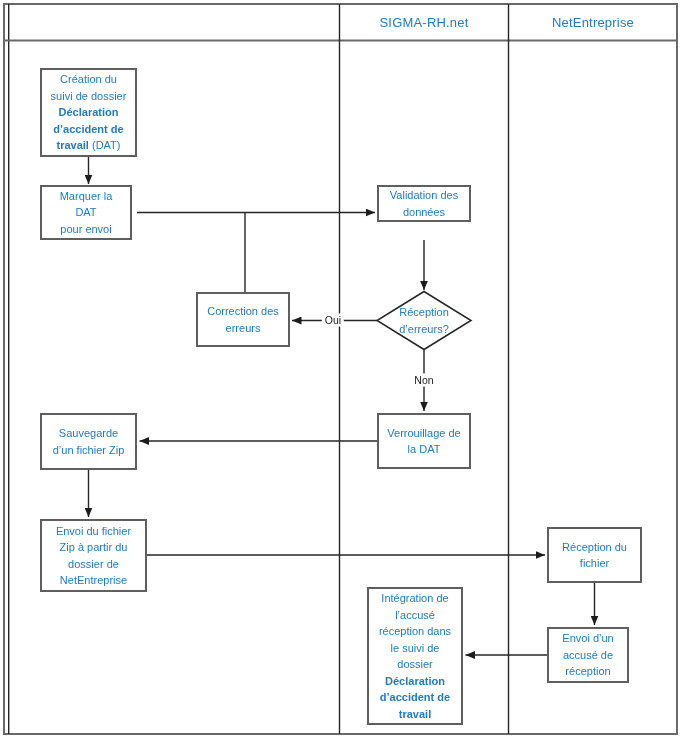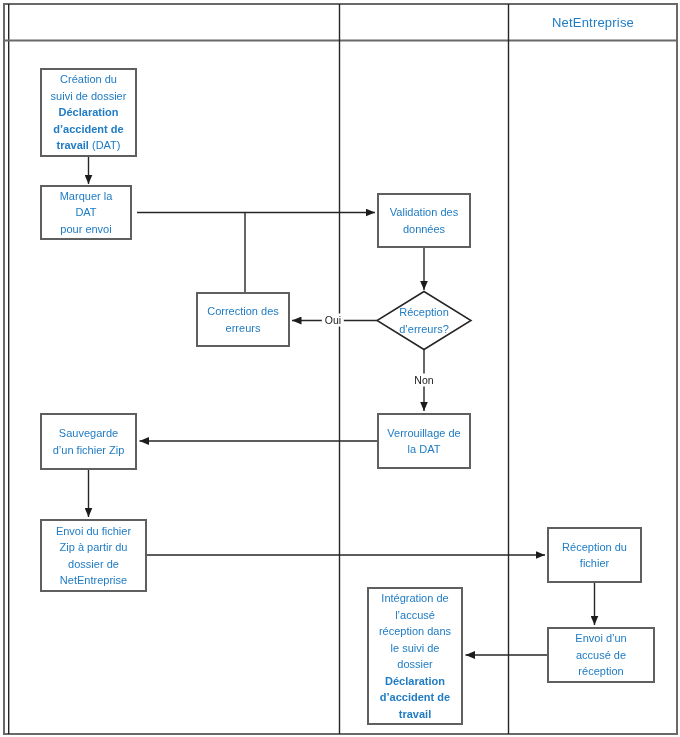--- a/index.html
+++ b/index.html
@@ -61,36 +61,39 @@
     <path class="conn" d="M424 349.5 V411" marker-end="url(#arr)"></path>
     <path class="conn" d="M377 441 H139.5" marker-end="url(#arr)"></path>
     <path class="conn" d="M88.5 470 V517" marker-end="url(#arr)"></path>
     <path class="conn" d="M137 555 H545" marker-end="url(#arr)"></path>
     <path class="conn" d="M594.5 583 V625" marker-end="url(#arr)"></path>
     <path class="conn" d="M547 655 H465.5" marker-end="url(#arr)"></path>
 
     <polygon class="diamond" points="424,291.5 471,320.5 424,349.5 377,320.5"></polygon>
   </svg>
 
+  <div class="lane-header" style="left:340px;width:168px;">
+    <span>SIGMA-RH.net</span>
+  </div>
   <div class="lane-header" style="left:509px;width:168px;">
     <span>NetEntreprise</span>
   </div>
 
   <div class="node" style="left:40px;top:68px;width:97px;height:89px;">
       <div class="ln"><span>Création du</span></div>
       <div class="ln"><span>suivi de dossier</span></div>
       <div class="ln"><span class="b">Déclaration</span></div>
       <div class="ln"><span class="b">d’accident de</span></div>
       <div class="ln"><span class="b">travail</span><span> (DAT)</span></div>
     </div>
   <div class="node" style="left:40px;top:185px;width:92px;height:55px;">
       <div class="ln"><span>Marquer la DAT</span></div>
       <div class="ln"><span>pour envoi</span></div>
     </div>
-  <div class="node" style="left:377px;top:193px;width:94px;height:55px;text-align:right;">
+  <div class="node" style="left:377px;top:185px;width:94px;height:37px;text-align:right;">
       <div class="ln"><span>Validation des</span></div>
       <div class="ln"><span>données</span></div>
     </div>
   <div class="node" style="left:196px;top:292px;width:94px;height:55px;">
       <div class="ln"><span>Correction des</span></div>
       <div class="ln"><span>erreurs</span></div>
     </div>
   <div class="node no-box" style="left:379px;top:297px;width:90px;height:47px;">
       <div class="ln"><span>Réception</span></div>
       <div class="ln"><span>d’erreurs?</span></div>
@@ -106,21 +109,21 @@
   <div class="node" style="left:40px;top:519px;width:107px;height:73px;">
       <div class="ln"><span>Envoi du fichier</span></div>
       <div class="ln"><span>Zip à partir du</span></div>
       <div class="ln"><span>dossier de</span></div>
       <div class="ln"><span>NetEntreprise</span></div>
     </div>
   <div class="node" style="left:547px;top:527px;width:95px;height:56px;">
       <div class="ln"><span>Réception du</span></div>
       <div class="ln"><span>fichier</span></div>
     </div>
-  <div class="node" style="left:547px;top:627px;width:108px;height:56px;">
+  <div class="node" style="left:547px;top:627px;width:82px;height:56px;">
       <div class="ln"><span>Envoi d’un</span></div>
       <div class="ln"><span>accusé de</span></div>
       <div class="ln"><span>réception</span></div>
     </div>
   <div class="node" style="left:367px;top:587px;width:96px;height:138px;">
       <div class="ln"><span>Intégration de</span></div>
       <div class="ln"><span>l’accusé</span></div>
       <div class="ln"><span>réception dans</span></div>
       <div class="ln"><span>le suivi de</span></div>
       <div class="ln"><span>dossier</span></div>

